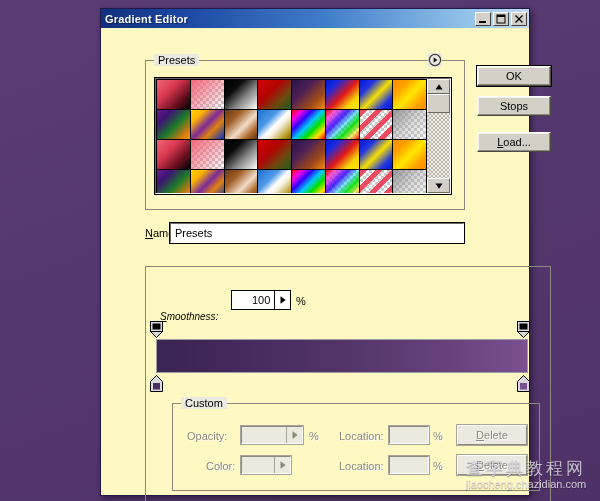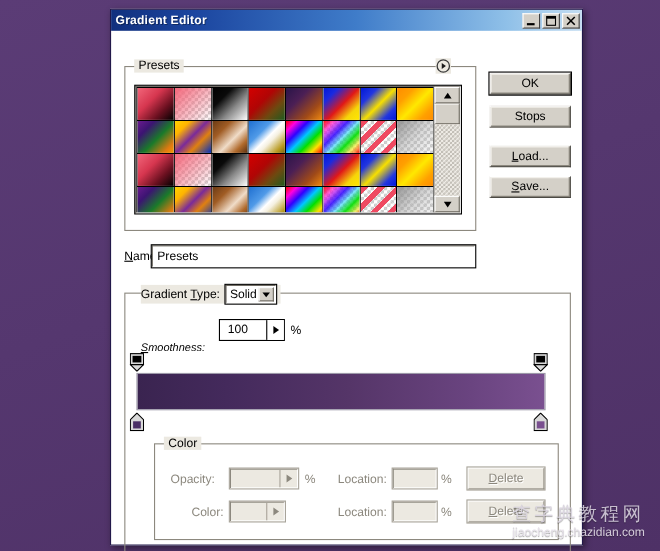--- a/index.html
+++ b/index.html
@@ -24,21 +24,21 @@
     background: linear-gradient(160deg, #5b3c76 0%, #55376f 45%, #4e3166 100%);
   }
 
   
   #dialog {
     position: absolute;
     left: 100px;
     top: 8px;
     width: 430px;
     height: 488px;
-    background: #ffffff;
+    background: #fef9c3;
     border: 1px solid #22184a;
     box-shadow: 2px 2px 6px rgba(0,0,0,0.45);
     box-sizing: border-box;
   }
 
   
   #titlebar {
     height: 19px;
     background: linear-gradient(to right, #11307e 0%, #1c46a0 18%, #3f7cc9 52%, #8fc0e8 84%, #c4ddf2 100%);
     display: flex;
@@ -70,20 +70,21 @@
     flex: none;
   }
   .winbtn svg { position: absolute; left: 0; top: 0; }
 
   
   #body {
     position: relative;
     width: 100%;
     height: calc(100% - 19px);
     box-sizing: border-box;
+    margin-left: 32px;
   }
 
   
   .group {
     position: absolute;
     border: 1px solid #8c887e;
     border-top-color: #8c887e;
     box-sizing: border-box;
   }
   .group > .legend {
@@ -316,21 +317,21 @@
     top: 24px;
     width: 58px;
     height: 18px;
     background: #fff;
     outline: 1px solid #000;
     box-sizing: border-box;
     display: flex;
     align-items: center;
     font-size: 11px;
   }
-  #smooth-field .val { flex: 1; padding-left: 7px; }
+  #smooth-field .val { flex: 1; padding-left: 20px; }
   #smooth-field .arrowbox {
     width: 16px;
     height: 100%;
     border-left: 1px solid #000;
     box-sizing: border-box;
     position: relative;
     background: #fff;
   }
   #smooth-field .arrowbox svg { position:absolute; left:50%; top:50%; transform: translate(-50%,-50%); }
   #smooth-pct { position: absolute; left: 150px; top: 28px; font-size: 11px; }
@@ -606,40 +607,28 @@
               <path d="M4.5 6.2 L1 1 L8 1 Z" fill="#000"></path>
             </svg>
           </div>
         </div>
       </div>
     </div>
 
     <div class="btn default" id="btn-ok">OK</div>
     <div class="btn" id="btn-reset">Stops</div>
     <div class="btn" id="btn-load"><u>L</u><span>oad...</span></div>
-    <div class="btn" id="btn-save"><u>S</u><span>ave...</span></div>
 
     <div id="name-label"><u>N</u>ame:</div>
     <div id="name-input">
       <span>Presets</span>
     </div>
 
     <div class="group" id="gradient-group">
 
-      <div id="gtype-row">
-        <span id="gtype-label">Gradient <u>T</u>ype:</span>
-        <div id="gtype-select">
-          <span>Solid</span>
-          <span class="arrowbox">
-            <svg width="8" height="6" viewBox="0 0 8 6">
-                <path d="M4 5.2 L0.6 0.8 L7.4 0.8 Z" fill="#000"></path>
-              </svg>
-          </span>
-        </div>
-      </div>
 
       <div id="smooth-label"><u>S</u>moothness:</div>
       <div id="smooth-field">
         <span class="val">100</span>
         <span class="arrowbox">
           <svg width="7" height="9" viewBox="0 0 7 9">
               <path d="M1 0.8 L6.2 4.5 L1 8.2 Z" fill="#000"></path>
             </svg>
         </span>
       </div>
@@ -669,21 +658,21 @@
         </svg>
       </div>
       <div class="stop-bot" style="left:371px; top:108px;">
         <svg width="13" height="17" viewBox="0 0 13 17">
           <path d="M6.5 0.5 L12.5 6.5 L12.5 16.5 L0.5 16.5 L0.5 6.5 Z" fill="#d9d9d9" stroke="#000"></path>
           <rect x="3" y="8" width="7" height="6.5" fill="#7a5090"></rect>
         </svg>
       </div>
 
       <div class="group" id="stops-group">
-        <span class="legend">Color</span>
+        <span class="legend">Custom</span>
 
         <div id="op-label" class="lbl-dim">Opacity:</div>
         <div id="op-field" class="field-dim">
           <span class="arrowbox">
             <svg width="7" height="9" viewBox="0 0 7 9">
                 <path d="M1 0.8 L6.2 4.5 L1 8.2 Z" fill="#8c887e"></path>
               </svg>
           </span>
         </div>
         <div id="op-pct" class="lbl-dim">%</div>

